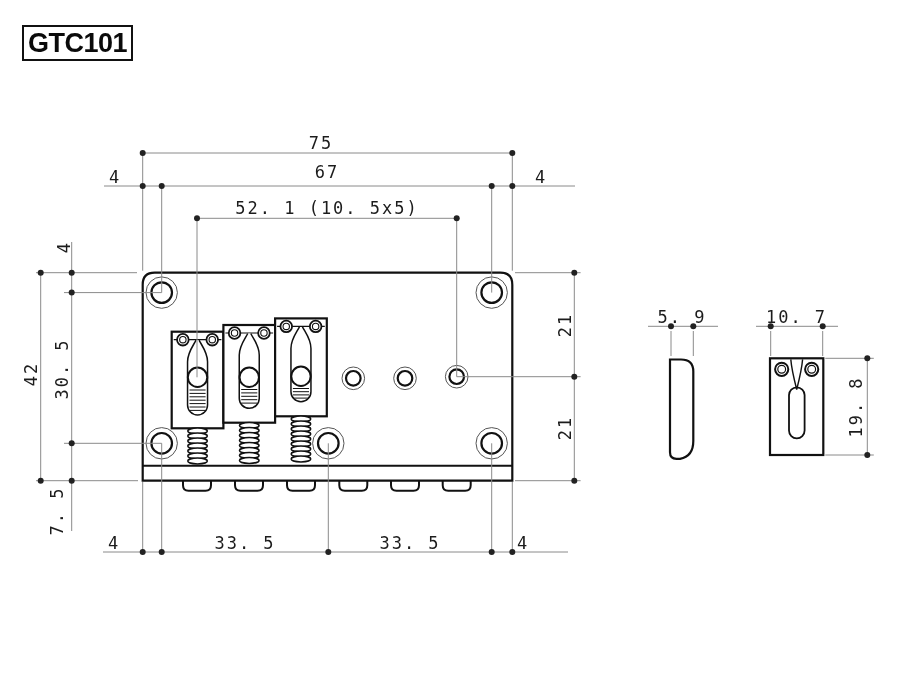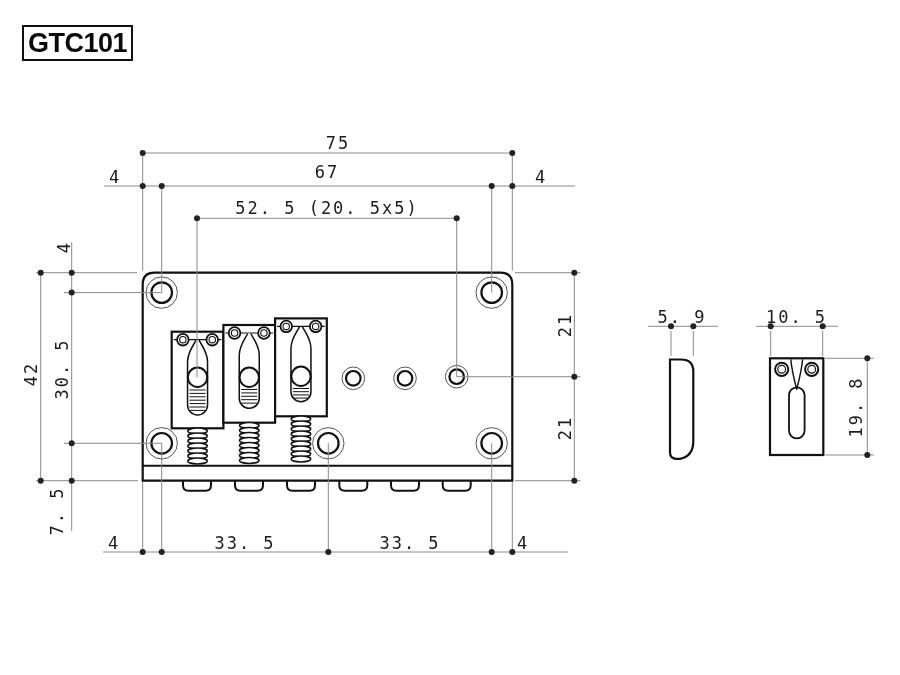--- a/index.html
+++ b/index.html
@@ -261,36 +261,36 @@
         <circle cx="822.7" cy="326.3" r="3"></circle>
     <circle cx="867.3" cy="358.3" r="3"></circle>
         <circle cx="867.3" cy="455" r="3"></circle>
   </g>
 </svg>
 
   <div id="part-box">
     <span>GTC101</span>
   </div>
 
-  <div class="dim" style="left:338px;top:142.5px">75</div>
+  <div class="dim" style="left:321px;top:142.5px">75</div>
   <div class="dim" style="left:327px;top:172px">67</div>
   <div class="dim" style="left:115px;top:176.5px">4</div>
   <div class="dim" style="left:541px;top:176.5px">4</div>
-  <div class="dim" style="left:327px;top:207.5px">52. 5 (20. 5x5)</div>
+  <div class="dim" style="left:327px;top:207.5px">52. 1 (10. 5x5)</div>
 
   <div class="dim rot" style="left:63.5px;top:247px">4</div>
   <div class="dim rot" style="left:30.5px;top:374px">42</div>
   <div class="dim rot" style="left:61.5px;top:369px">30. 5</div>
   <div class="dim rot" style="left:56.5px;top:511px">7. 5</div>
 
   <div class="dim rot" style="left:564.5px;top:324.5px">21</div>
   <div class="dim rot" style="left:564.5px;top:428px">21</div>
 
   <div class="dim" style="left:114px;top:542.5px">4</div>
   <div class="dim" style="left:245px;top:542.5px">33. 5</div>
   <div class="dim" style="left:410px;top:542.5px">33. 5</div>
   <div class="dim" style="left:523px;top:542.5px">4</div>
 
   <div class="dim" style="left:682px;top:317px">5. 9</div>
-  <div class="dim" style="left:796.5px;top:317px">10. 5</div>
+  <div class="dim" style="left:796.5px;top:317px">10. 7</div>
   <div class="dim rot" style="left:856px;top:406.5px">19. 8</div>
 
 </div>
 
 </body></html>

